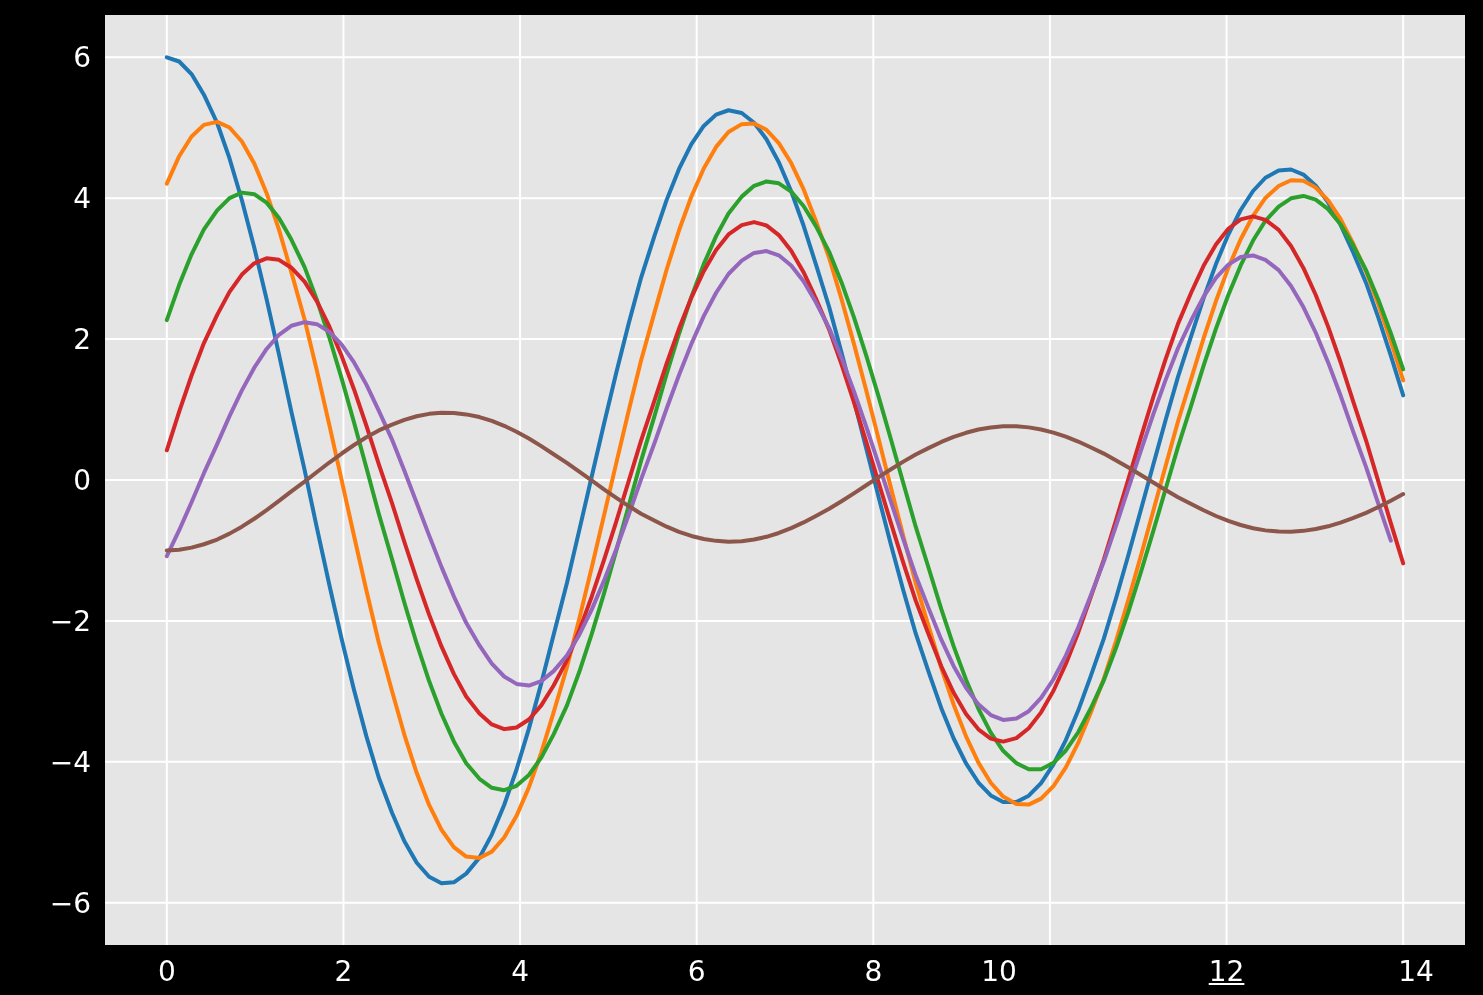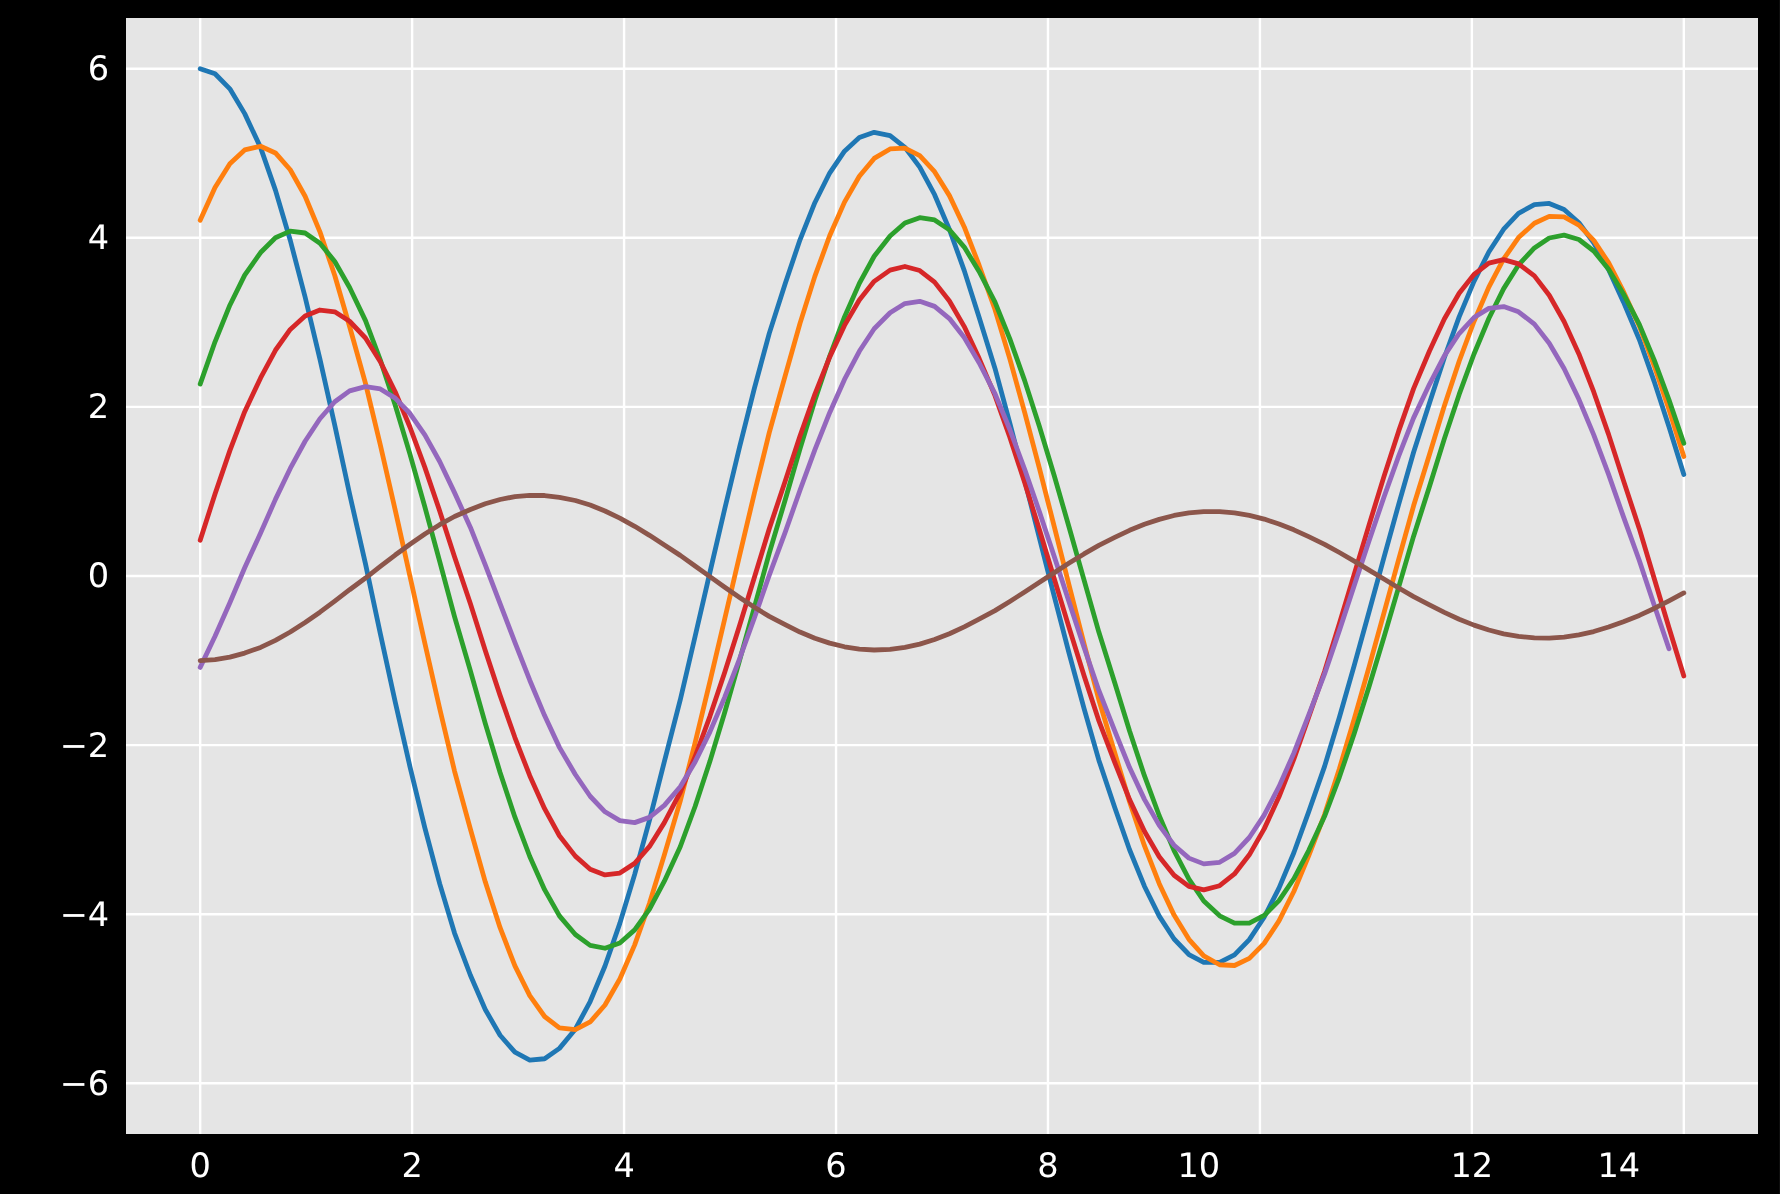--- a/index.html
+++ b/index.html
@@ -84,22 +84,22 @@
       <path d="M61.82 541.16 L74.18 515.23 L86.55 487.26 L98.91 458.17 L112.16 429.14 L124.52 401.17 L136.88 375.38 L149.25 352.70 L161.61 333.95 L173.97 319.79 L186.34 310.77 L199.58 307.18 L211.95 309.15 L224.31 316.76 L236.68 329.59 L249.04 347.41 L261.40 369.60 L273.77 395.53 L287.01 424.56 L299.38 455.70 L311.74 487.97 L324.10 520.38 L336.47 551.87 L348.83 581.32 L361.19 607.81 L374.44 630.43 L386.81 648.53 L399.17 661.50 L411.53 668.90 L423.90 670.52 L436.26 666.15 L448.62 656.14 L461.87 640.57 L474.23 619.93 L486.60 594.85 L498.96 565.89 L511.32 533.97 L523.69 499.80 L536.05 464.44 L549.30 428.65 L561.66 393.49 L574.03 359.95 L586.39 328.88 L598.75 301.19 L611.12 277.73 L623.48 258.99 L636.73 245.60 L649.09 237.92 L661.45 236.09 L673.82 240.32 L686.18 250.47 L698.55 266.25 L710.91 287.31 L724.16 313.10 L736.52 342.90 L748.88 376.09 L761.25 411.74 L773.61 449.01 L785.97 486.84 L798.34 524.32 L810.70 560.40 L823.95 594.14 L836.31 624.65 L848.68 651.14 L861.04 672.84 L873.40 689.33 L885.77 700.11 L898.13 704.90 L911.38 703.56 L923.74 696.16 L936.10 682.92 L948.47 664.25 L960.83 640.57 L973.19 612.60 L985.56 580.97 L998.81 546.59 L1011.17 510.30 L1023.53 472.96 L1035.90 435.69 L1048.26 399.34 L1060.62 364.88 L1072.99 333.25 L1086.23 305.28 L1098.60 281.61 L1110.96 262.94 L1123.32 249.62 L1135.69 242.01 L1148.05 240.46 L1160.42 244.83 L1173.66 255.12 L1186.03 270.97 L1198.39 292.03 L1210.75 317.75 L1223.12 347.41 L1235.48 380.31 L1247.84 415.54 L1261.09 452.11 L1273.45 489.17 L1285.82 525.66 L1298.18 NaN " class="series" stroke="#9467bd" clip-path="url(#axclip)"></path>
       <path d="M61.82 535.45 L74.18 534.75 L86.55 532.64 L98.91 529.25 L112.16 524.53 L124.52 518.62 L136.88 511.64 L149.25 503.75 L161.61 495.15 L173.97 485.92 L186.34 476.41 L199.58 466.69 L211.95 456.97 L224.31 447.53 L236.68 438.51 L249.04 429.98 L261.40 422.23 L273.77 415.40 L287.01 409.55 L299.38 404.83 L311.74 401.24 L324.10 398.84 L336.47 397.79 L348.83 397.93 L361.19 399.41 L374.44 402.08 L386.81 405.89 L399.17 410.82 L411.53 416.74 L423.90 423.57 L436.26 431.11 L448.62 439.21 L461.87 447.81 L474.23 456.62 L486.60 465.49 L498.96 474.37 L511.32 482.90 L523.69 491.07 L536.05 498.68 L549.30 505.58 L561.66 511.71 L574.03 516.85 L586.39 520.94 L598.75 523.97 L611.12 525.87 L623.48 526.65 L636.73 526.15 L649.09 524.53 L661.45 521.79 L673.82 517.98 L686.18 513.12 L698.55 507.41 L710.91 500.93 L724.16 493.82 L736.52 486.21 L748.88 478.32 L761.25 470.21 L773.61 462.18 L785.97 454.22 L798.34 446.61 L810.70 439.43 L823.95 432.87 L836.31 426.95 L848.68 421.95 L861.04 417.80 L873.40 414.55 L885.77 412.44 L898.13 411.31 L911.38 411.31 L923.74 412.37 L936.10 414.48 L948.47 417.58 L960.83 421.67 L973.19 426.53 L985.56 432.24 L998.81 438.58 L1011.17 445.41 L1023.53 452.60 L1035.90 460.07 L1048.26 467.54 L1060.62 475.00 L1072.99 482.19 L1086.23 489.03 L1098.60 495.30 L1110.96 501.00 L1123.32 505.93 L1135.69 510.02 L1148.05 513.19 L1160.42 515.38 L1173.66 516.57 L1186.03 516.71 L1198.39 515.87 L1210.75 514.04 L1223.12 511.29 L1235.48 507.55 L1247.84 503.05 L1261.09 497.83 L1273.45 492.05 L1285.82 485.71 L1298.18 479.09 " class="series" stroke="#8c564b" clip-path="url(#axclip)"></path>
     </svg>
   <div id="xtick-container">
       <div class="tick-label tick-x" style="left: 166.818px; top: 955px;">0</div>
       <div class="tick-label tick-x" style="left: 343.442px; top: 955px;">2</div>
       <div class="tick-label tick-x" style="left: 520.065px; top: 955px;">4</div>
       <div class="tick-label tick-x" style="left: 696.688px; top: 955px;">6</div>
       <div class="tick-label tick-x" style="left: 873.312px; top: 955px;">8</div>
       <div class="tick-label tick-x" style="left: 999px; top: 955px;">10</div>
-      <div class="tick-label tick-x" style="left: 1226.56px; top: 955px;">12</div>
-      <div class="tick-label tick-x" style="left: 1349px; top: 955px;">14</div>
+      <div class="tick-label tick-x" style="left: 1226.56px; top: 955px; text-decoration: underline;">12</div>
+      <div class="tick-label tick-x" style="left: 1416px; top: 955px;">14</div>
     </div>
   <div id="ytick-container">
       <div class="tick-label tick-y" style="left: 91px; top: 902.727px;">−6</div>
       <div class="tick-label tick-y" style="left: 91px; top: 761.818px;">−4</div>
       <div class="tick-label tick-y" style="left: 91px; top: 620.909px;">−2</div>
       <div class="tick-label tick-y" style="left: 91px; top: 480px;">0</div>
       <div class="tick-label tick-y" style="left: 91px; top: 339.091px;">2</div>
       <div class="tick-label tick-y" style="left: 91px; top: 198.182px;">4</div>
       <div class="tick-label tick-y" style="left: 91px; top: 57.2727px;">6</div>
     </div>

